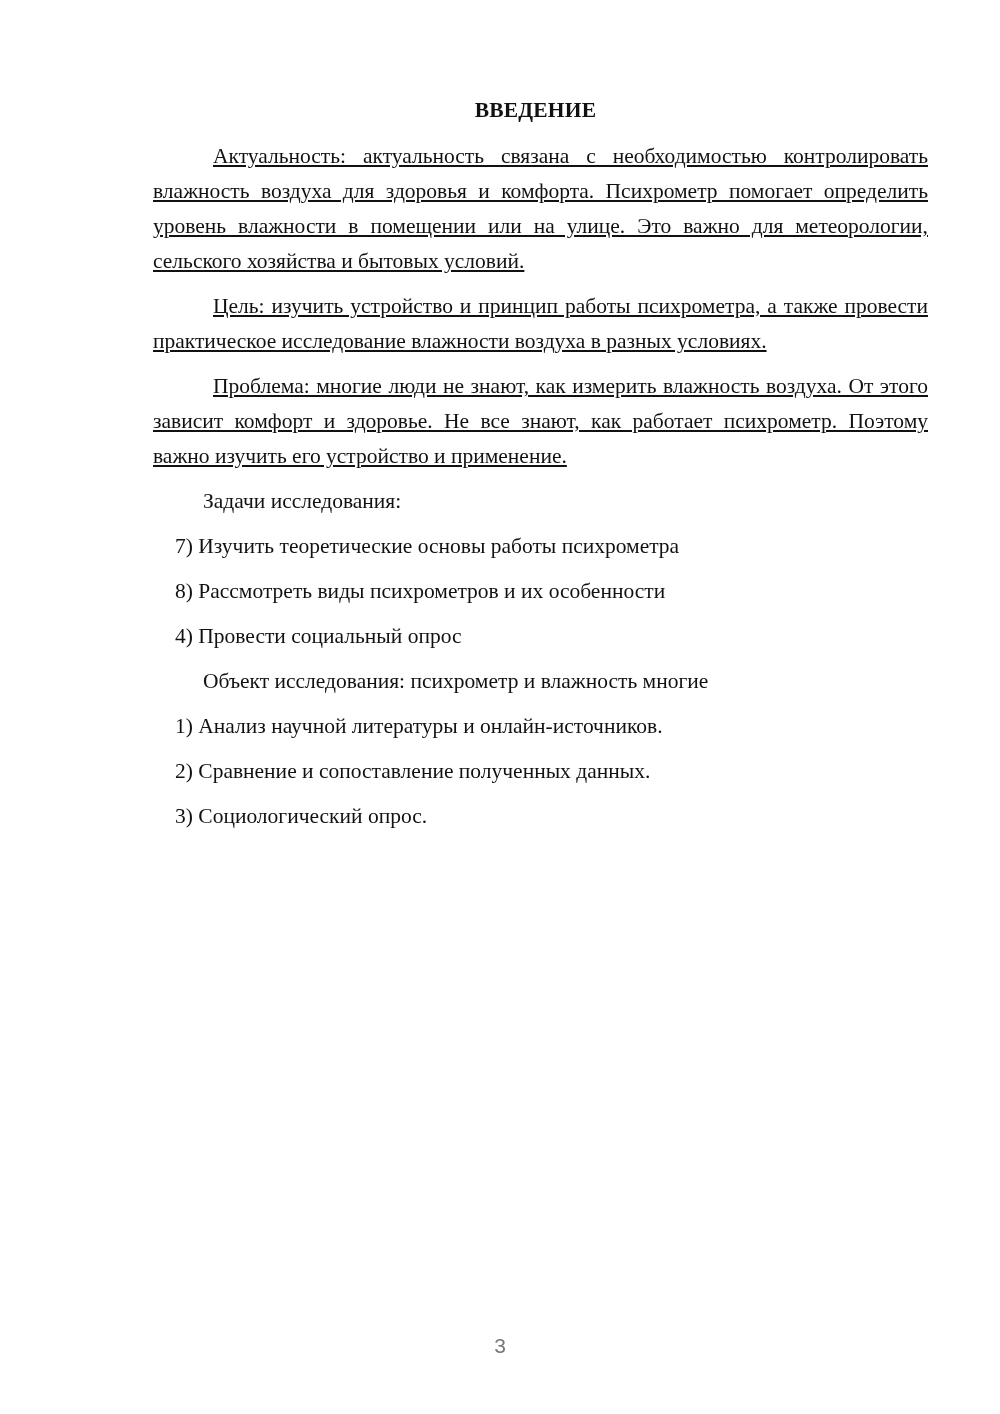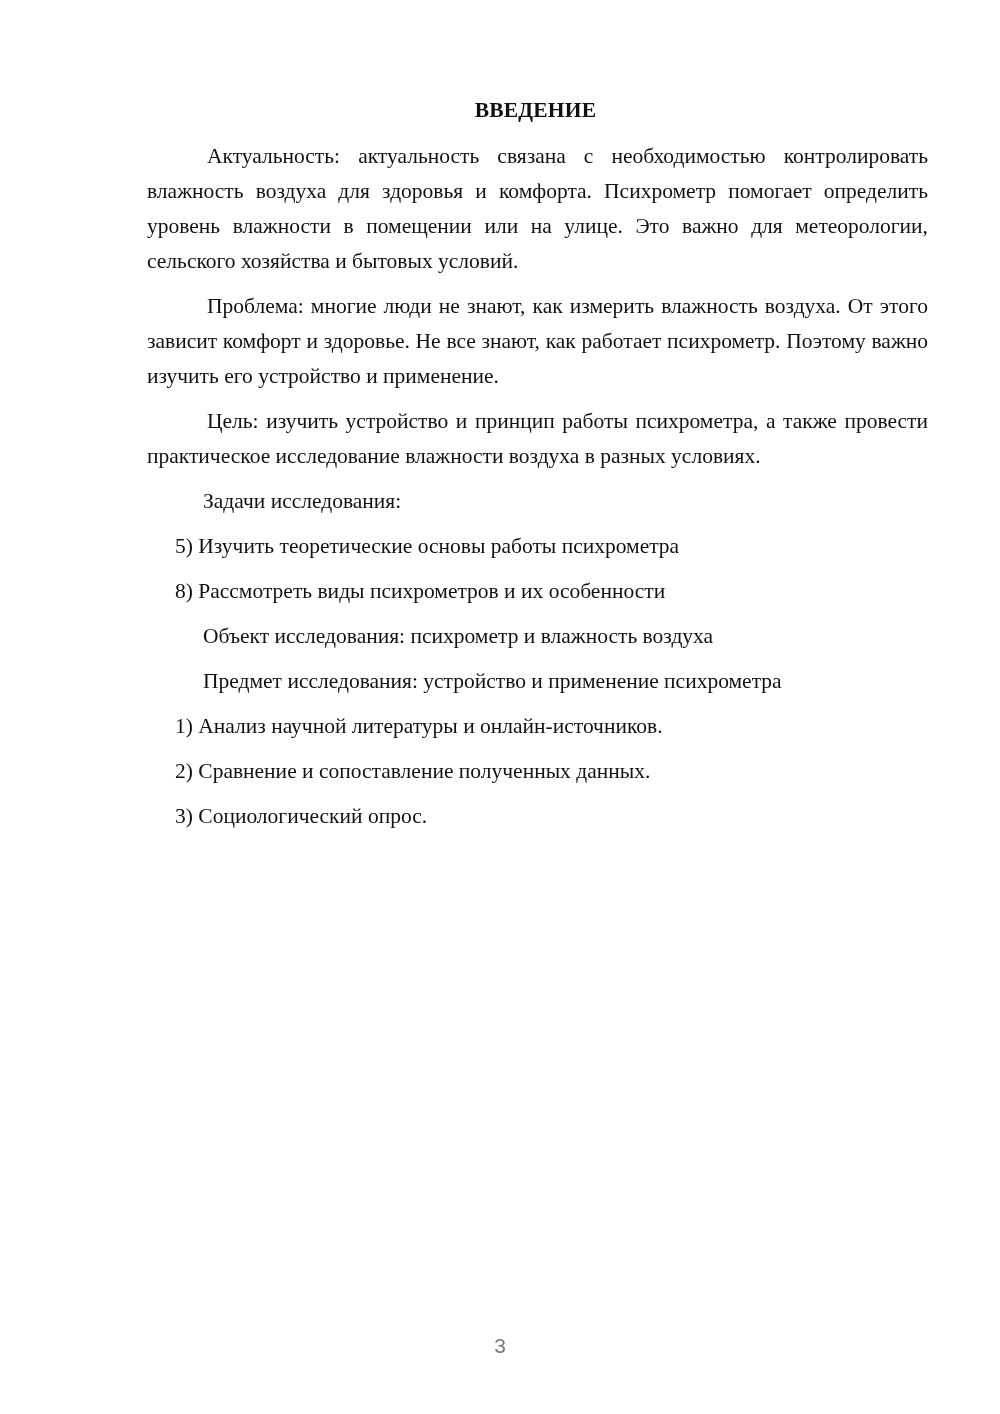--- a/index.html
+++ b/index.html
@@ -32,24 +32,25 @@
     }
     .title {
       text-align: center;
       font-weight: bold;
       font-size: 21.5px;
       line-height: 30px;
       margin: 0 0 14px 0;
       letter-spacing: 0.2px;
     }
     .para {
-      margin: 0 0 10px 4px;
+      margin: 0 0 10px 10px;
       text-indent: 60px;
       text-align: justify;
       text-align-last: left;
+      text-decoration: underline;
     }
     .single {
       margin: 0 0 10px 0;
       text-indent: 60px;
       white-space: nowrap;
     }
     .list-item {
       margin: 0 0 10px 32px;
       white-space: nowrap;
     }
@@ -65,31 +66,31 @@
     }
   </style>
 </head>
 <body>
 
 <div class="page">
   <div class="content">
     <div class="title">ВВЕДЕНИЕ</div>
 
     <p class="para">Актуальность: актуальность связана с необходимостью контролировать влажность воздуха для здоровья и комфорта. Психрометр помогает определить уровень влажности в помещении или на улице. Это важно для метеорологии, сельского хозяйства и бытовых условий.</p>
+    <p class="para">Цель: изучить устройство и принцип работы психрометра, а также провести практическое исследование влажности воздуха в разных условиях.</p>
     <p class="para">Проблема: многие люди не знают, как измерить влажность воздуха. От этого зависит комфорт и здоровье. Не все знают, как работает психрометр. Поэтому важно изучить его устройство и применение.</p>
-    <p class="para">Цель: изучить устройство и принцип работы психрометра, а также провести практическое исследование влажности воздуха в разных условиях.</p>
 
     <p class="single">Задачи исследования:</p>
     <div>
-      <p class="list-item">5) Изучить теоретические основы работы психрометра</p>
+      <p class="list-item">7) Изучить теоретические основы работы психрометра</p>
       <p class="list-item">8) Рассмотреть виды психрометров и их особенности</p>
+      <p class="list-item">4) Провести социальный опрос</p>
     </div>
 
-    <p class="single">Объект исследования: психрометр и влажность воздуха</p>
-    <p class="single">Предмет исследования: устройство и применение психрометра</p>
+    <p class="single">Объект исследования: психрометр и влажность многие</p>
 
     <div>
       <p class="list-item">1) Анализ научной литературы и онлайн-источников.</p>
       <p class="list-item">2) Сравнение и сопоставление полученных данных.</p>
       <p class="list-item">3) Социологический опрос.</p>
     </div>
   </div>
 
   <div class="page-number">3</div>
 </div>

